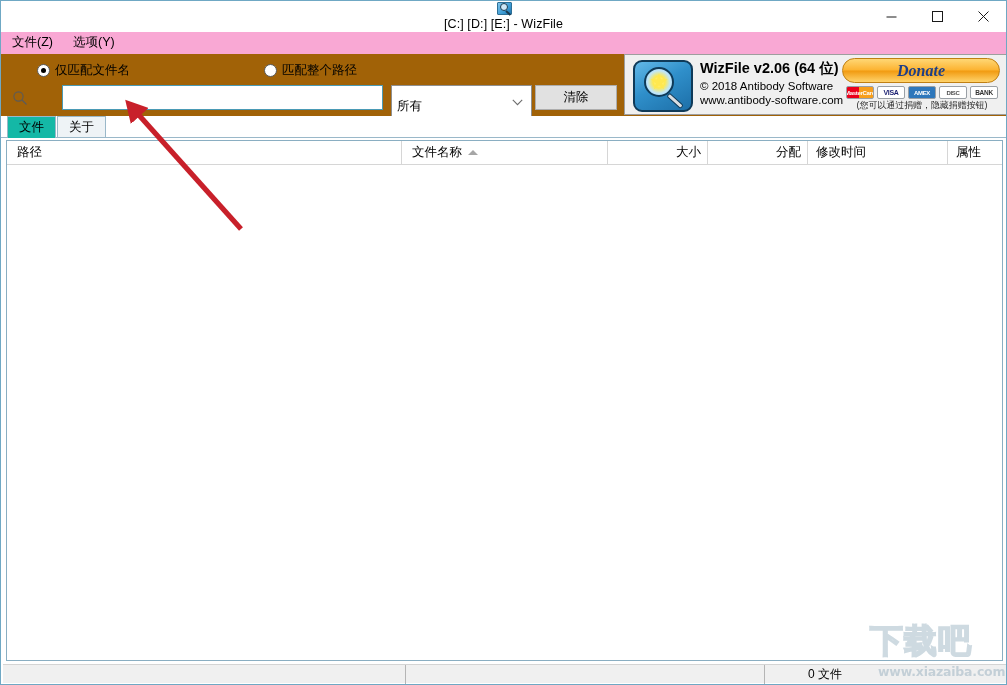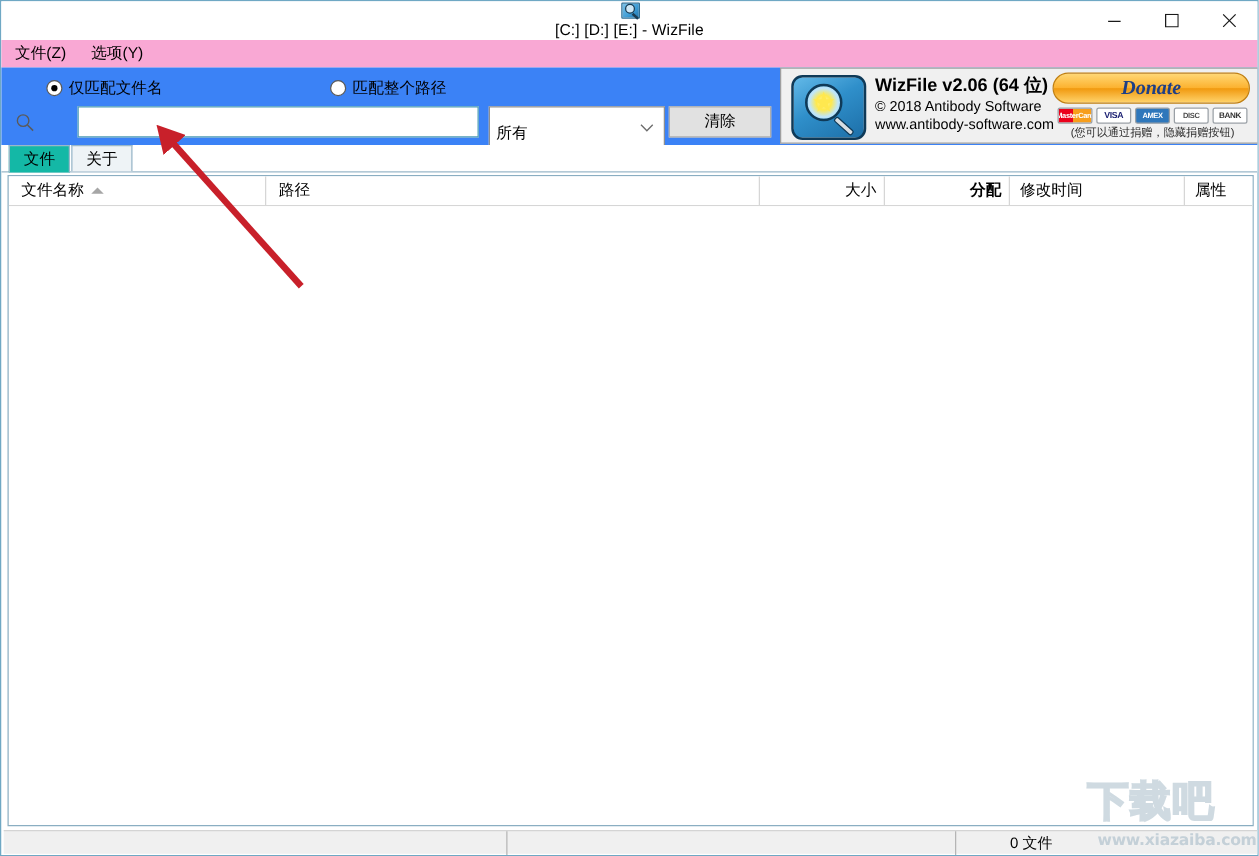--- a/index.html
+++ b/index.html
@@ -107,21 +107,21 @@
     white-space: nowrap;
     cursor: default;
   }
 
   
   .search-panel {
     position: absolute;
     left: 0; top: 53px;
     width: 100%;
     height: 62px;
-    background: #3b82f6;
+    background: #a16207;
   }
   .radio-row {
     position: absolute;
     left: 36px; top: 8px;
     display: flex;
     align-items: center;
   }
   .radio-opt {
     display: flex;
     align-items: center;
@@ -392,21 +392,21 @@
     box-sizing: border-box;
     padding: 0 6px;
     cursor: default;
     white-space: nowrap;
     overflow: hidden;
   }
   .col.right { justify-content: flex-end; }
   .col-name { width: 206px; padding-left: 10px; }
   .col-path { width: 395px; padding-left: 10px; }
   .col-size { width: 100px; }
-  .col-alloc { width: 100px; font-weight: bold; }
+  .col-alloc { width: 100px; }
   .col-mod   { width: 140px; padding-left: 8px; }
   .col-attr  { width: 54px; padding-left: 8px; border-right: none; }
   .sort-arrow {
     margin-left: 6px;
     width: 0; height: 0;
     border-left: 5px solid transparent;
     border-right: 5px solid transparent;
     border-bottom: 5px solid #a6a6a6;
   }
   .list-body {
@@ -582,25 +582,25 @@
     </div>
   </div>
 
   <div class="tabstrip">
     <div class="tab active">文件</div>
     <div class="tab">关于</div>
   </div>
 
   <div class="list-area">
     <div class="list-header">
+      <div class="col col-path">路径</div>
       <div class="col col-name">
         <span>文件名称</span>
         <span class="sort-arrow"></span>
       </div>
-      <div class="col col-path">路径</div>
       <div class="col col-size right">大小</div>
       <div class="col col-alloc right">分配</div>
       <div class="col col-mod">修改时间</div>
       <div class="col col-attr">属性</div>
     </div>
     <div class="list-body"></div>
   </div>
 
   <div class="statusbar">
     <div class="status-cell sc1"></div>

